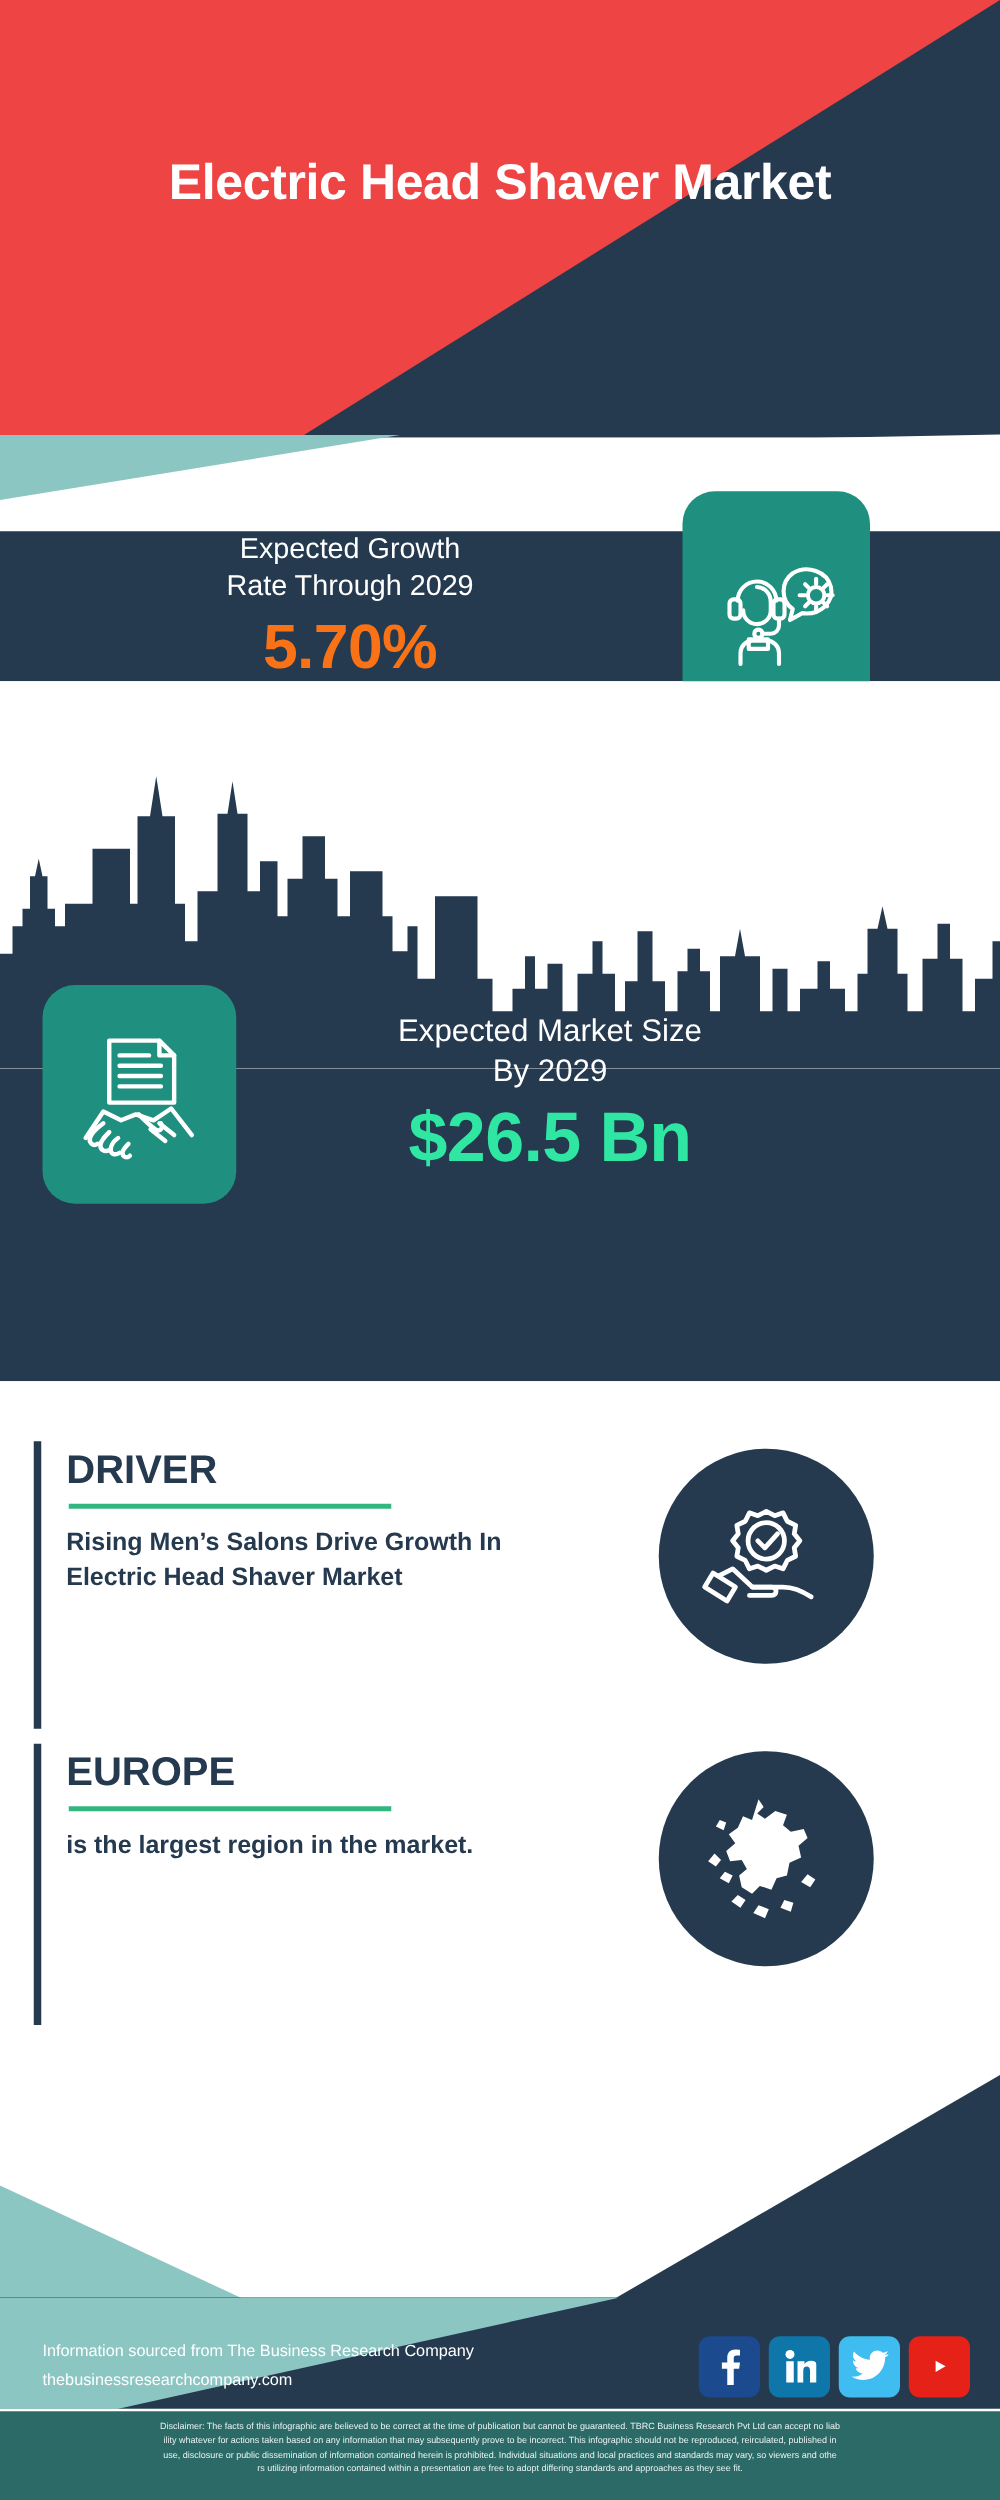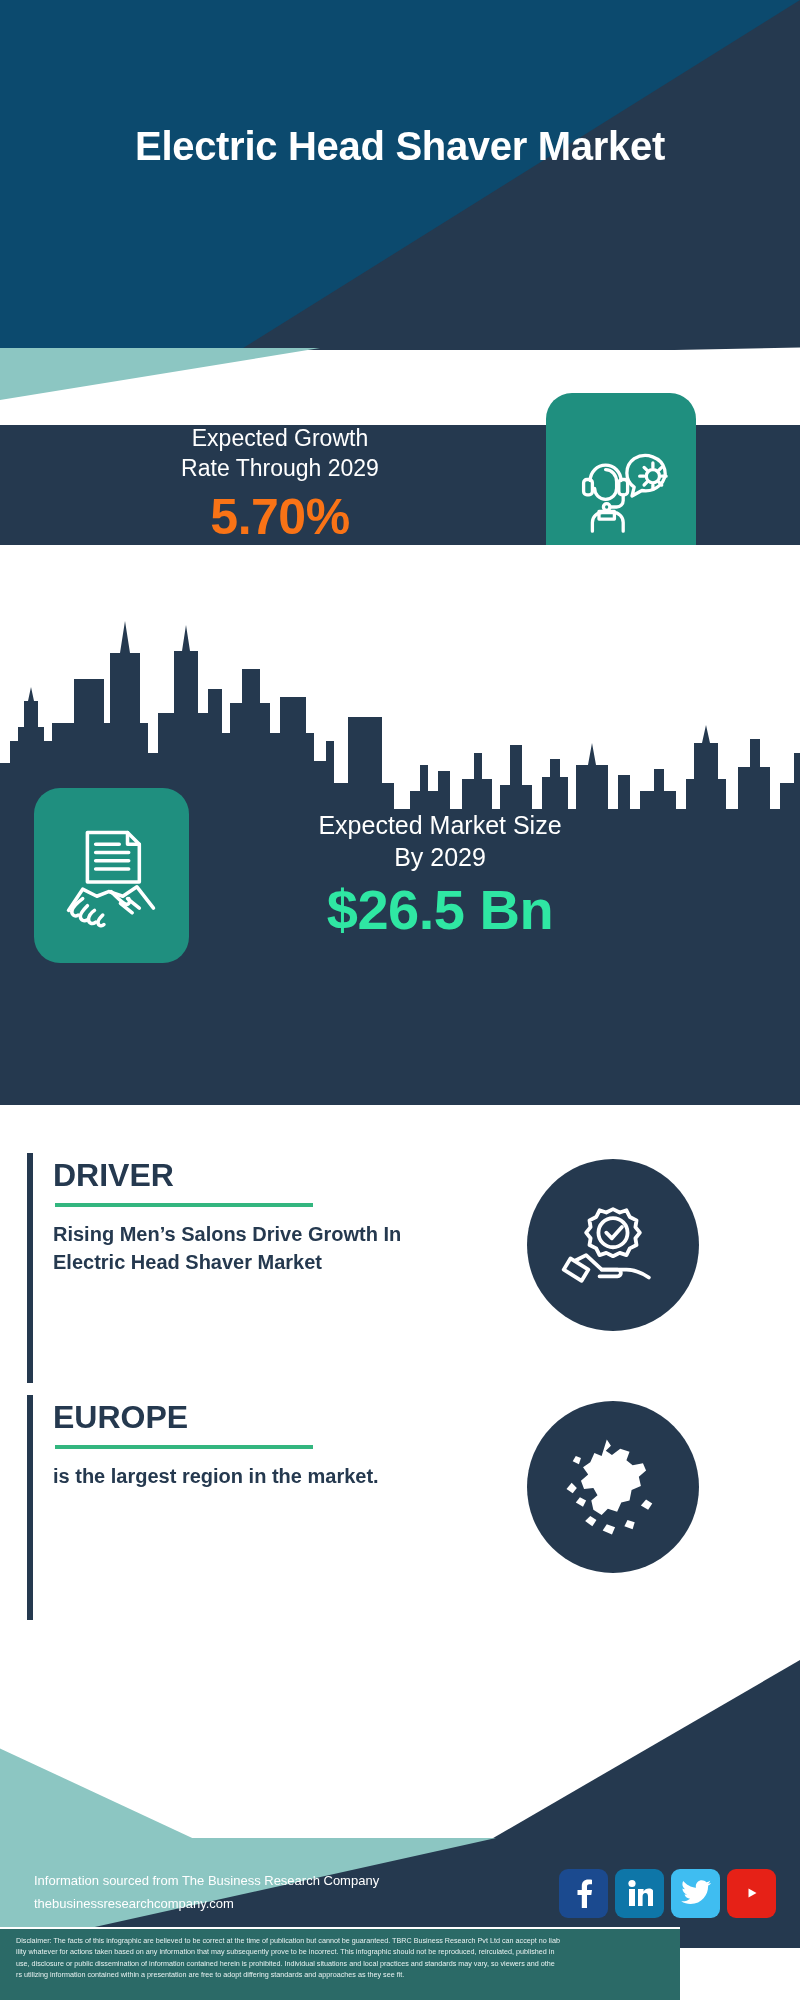--- a/index.html
+++ b/index.html
@@ -8,21 +8,21 @@
     font-family:"Liberation Sans", sans-serif;
     background:#ffffff;
     position:relative;
     overflow:hidden;
   }
   .page { position:relative; width:800px; height:2000px; background:#fff; }
 
   
   .header {
     position:absolute; left:0; top:0; width:800px; height:350px;
-    background:#0c4a6e;
+    background:#ef4444;
     overflow:hidden;
   }
   .header-navy {
     position:absolute; left:0; top:0; width:800px; height:350px;
     background:#25394f;
     clip-path: polygon(100% 0, 100% 100%, 30% 100%, 100% 0);
   }
   .header-title {
     position:absolute; left:0; top:0; width:800px; height:350px;
     display:flex; align-items:center; justify-content:center;
@@ -153,23 +153,23 @@
     width:49px; height:49px; border-radius:9px;
     display:flex; align-items:center; justify-content:center;
     color:#fff; font-weight:bold;
   }
   .s-fb { background:#1b4a8f; }
   .s-li { background:#0e76a8; }
   .s-tw { background:#3fbdf1; }
   .s-yt { background:#e62117; }
 
   .disclaimer {
-    position:absolute; left:0; top:1927px; width:680px; height:73px;
+    position:absolute; left:0; top:1927px; width:800px; height:73px;
     background:#2b6a67; color:#e8f2f1;
-    font-size:7.2px; line-height:1.58; 
+    font-size:7.2px; line-height:1.58; text-align:center;
     padding:6px 16px 0 16px;
   }
   .disc-line { display:block; }
   .disc-top { border-top:2px solid #ffffff; }
 </style>
 </head>
 <body>
 
 <div class="page">
 

